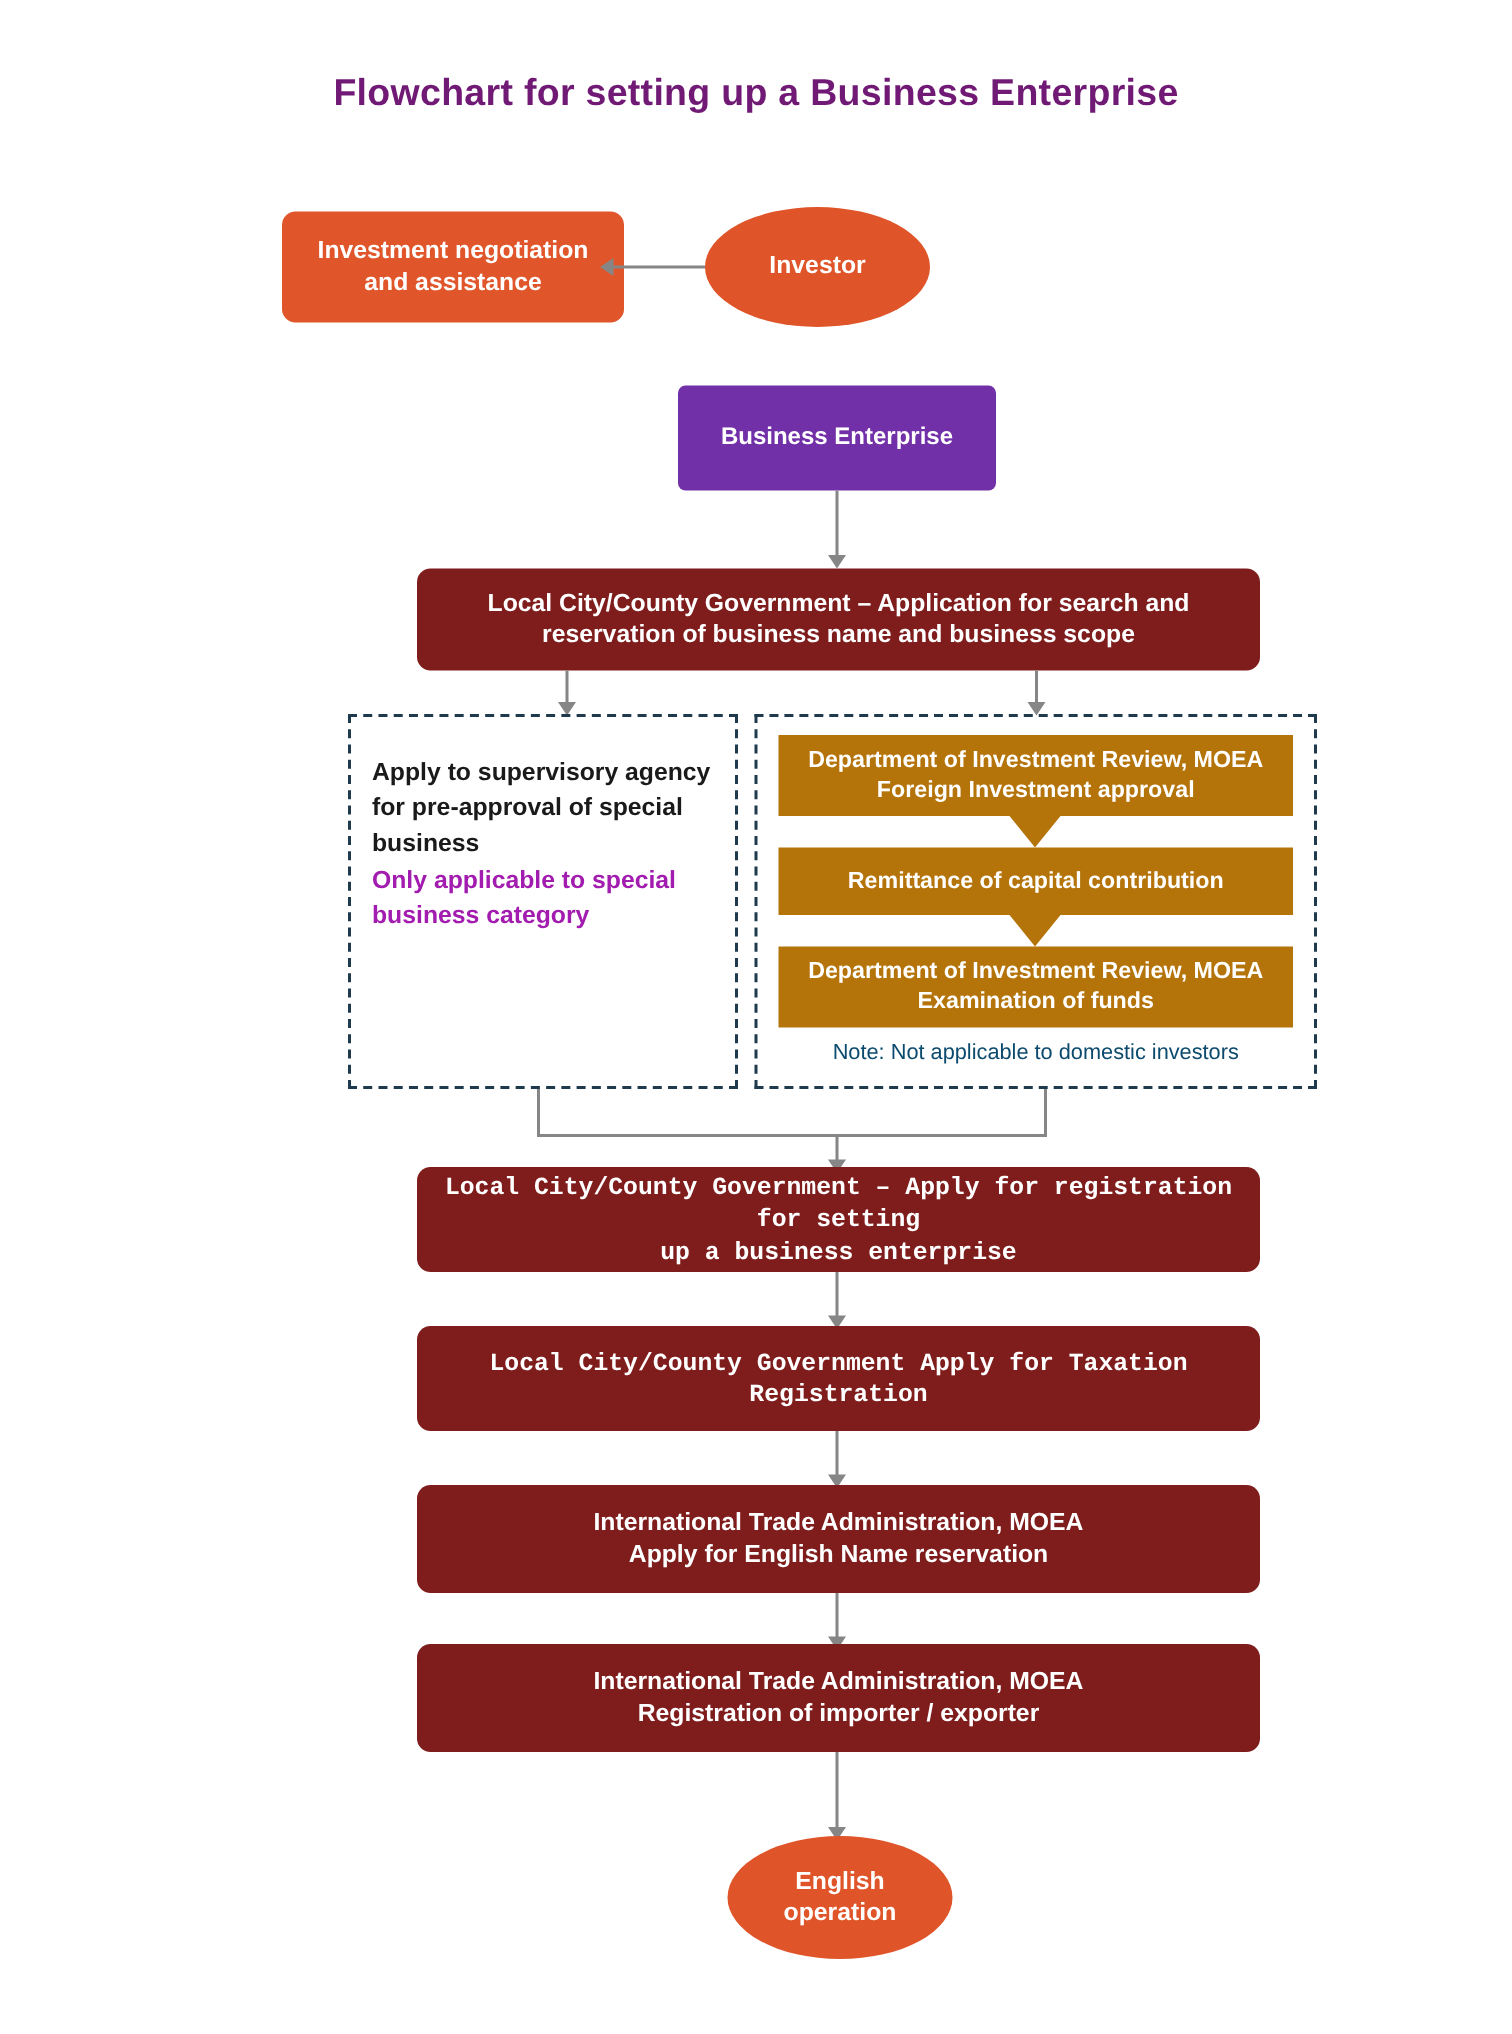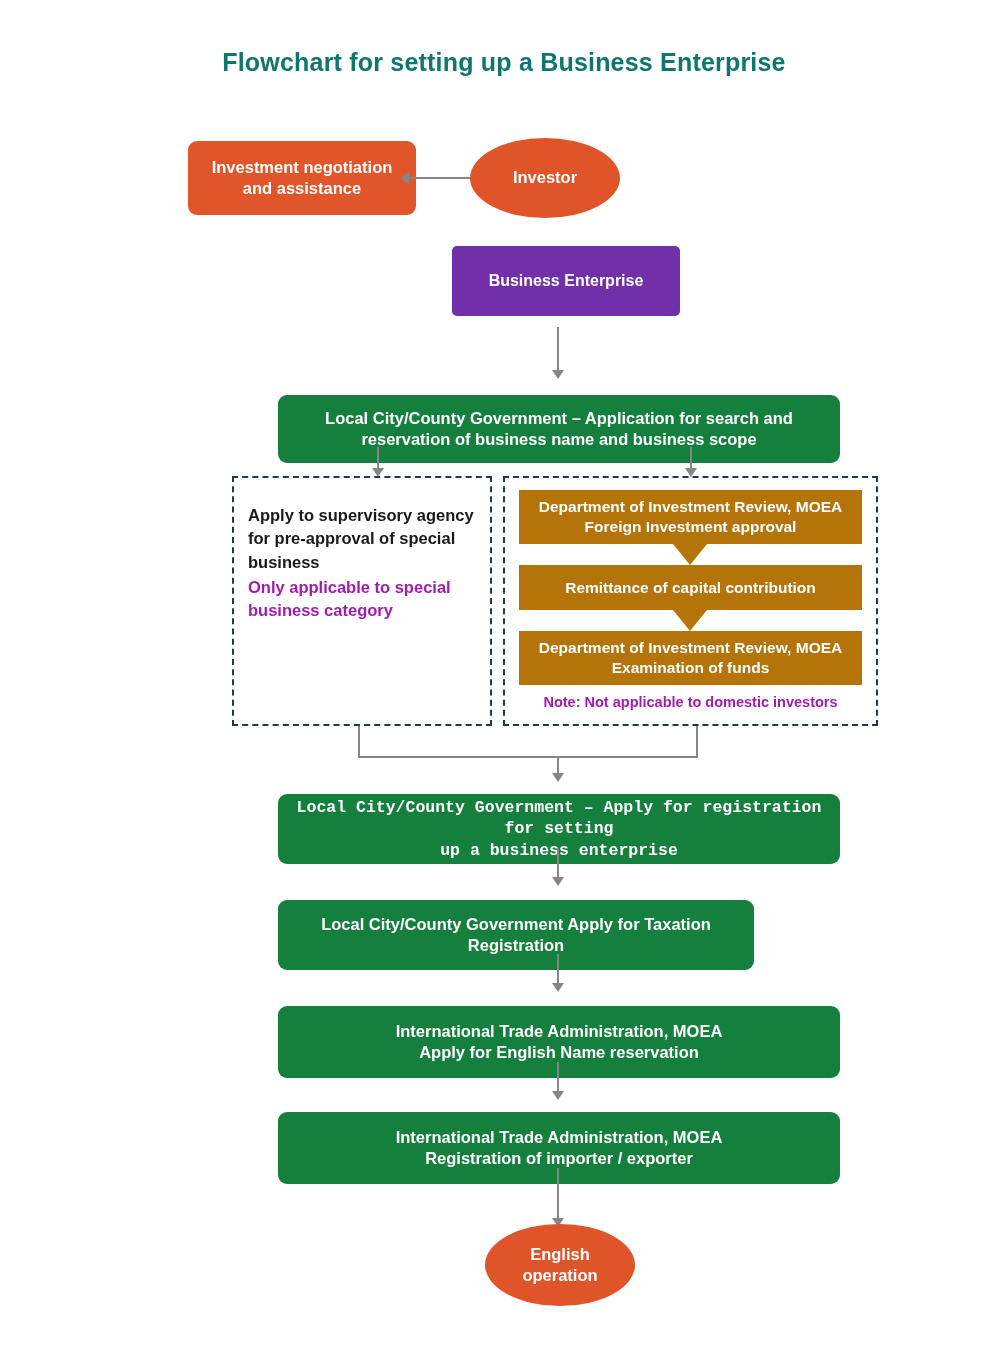--- a/index.html
+++ b/index.html
@@ -18,21 +18,21 @@
     overflow: hidden;
   }
   .abs { position: absolute; box-sizing: border-box; }
 
   
   .title {
     left: 0; top: 48px; width: 1008px;
     text-align: center;
     font-size: 25px;
     font-weight: bold;
-    color: #0f766e;
+    color: #701a75;
     letter-spacing: 0.2px;
   }
 
   
   .node {
     display: flex;
     align-items: center;
     justify-content: center;
     text-align: center;
     color: #ffffff;
@@ -59,24 +59,23 @@
 
   
   .purple-box {
     background: #7230A8;
     border-radius: 5px;
     font-size: 16px;
   }
 
   
   .blue-box {
-    background: #15803d;
+    background: #7f1d1d;
     border-radius: 9px;
     font-size: 16.5px;
-    margin-top: 16px;
   }
 
   
   .gold-box {
     background: #B5740A;
     border-radius: 0;
     font-size: 15.5px;
   }
 
   
@@ -88,22 +87,22 @@
   
   .text-block {
     font-size: 16.5px;
     font-weight: bold;
     line-height: 1.42;
     color: #1a1a1a;
   }
   .text-red { color: #a21caf; }
   .note-text {
     font-size: 14.5px;
-    font-weight: bold;
-    color: #a21caf;
+    font-weight: normal;
+    color: #0c4a6e;
     text-align: center;
   }
 
   
   .vline { background: #868686; width: 2px; }
   .hline { background: #868686; height: 2px; }
 
   .arrow-down {
     width: 0; height: 0;
     border-left: 6px solid transparent;
@@ -138,21 +137,21 @@
 
   <div class="abs node orange-box" style="left:172px; top:141px; width:228px; height:74px;">Investment negotiation
 and assistance</div>
 
   <div class="abs arrow-left" style="left:400px; top:172px;"></div>
   <div class="abs hline" style="left:406px; top:177px; width:76px;"></div>
   <div class="abs arrow-right" style="left:477px; top:172px;"></div>
 
   <div class="abs node ellipse" style="left:470px; top:138px; width:150px; height:80px;">Investor</div>
 
-  <div class="abs node purple-box" style="left:452px; top:246px; width:228px; height:70px;">Business Enterprise</div>
+  <div class="abs node purple-box" style="left:452px; top:257px; width:212px; height:70px;">Business Enterprise</div>
 
   <div class="abs vline" style="left:557px; top:327px; height:46px;"></div>
   <div class="abs arrow-down" style="left:552px; top:370px;"></div>
 
   <div class="abs node blue-box" style="left:278px; top:379px; width:562px; height:68px;">Local City/County Government – Application for search and
 reservation of business name and business scope</div>
 
   <div class="abs vline" style="left:377px; top:447px; height:28px;"></div>
   <div class="abs arrow-down" style="left:372px; top:468px;"></div>
 
@@ -186,21 +185,21 @@
   <div class="abs hline" style="left:358px; top:756px; width:340px;"></div>
   <div class="abs vline" style="left:557px; top:756px; height:22px;"></div>
   <div class="abs arrow-down" style="left:552px; top:773px;"></div>
 
   <div class="abs node blue-box" style="left:278px; top:778px; width:562px; height:70px;font-family:Liberation Mono, monospace;">Local City/County Government – Apply for registration for setting
 up a business enterprise</div>
 
   <div class="abs vline" style="left:557px; top:848px; height:34px;"></div>
   <div class="abs arrow-down" style="left:552px; top:877px;"></div>
 
-  <div class="abs node blue-box" style="left:278px; top:884px; width:476px; height:70px;">Local City/County Government Apply for Taxation Registration</div>
+  <div class="abs node blue-box" style="left:278px; top:884px; width:562px; height:70px;font-family:Liberation Mono, monospace;">Local City/County Government Apply for Taxation Registration</div>
 
   <div class="abs vline" style="left:557px; top:954px; height:34px;"></div>
   <div class="abs arrow-down" style="left:552px; top:983px;"></div>
 
   <div class="abs node blue-box" style="left:278px; top:990px; width:562px; height:72px;">International Trade Administration, MOEA
 Apply for English Name reservation</div>
 
   <div class="abs vline" style="left:557px; top:1062px; height:34px;"></div>
   <div class="abs arrow-down" style="left:552px; top:1091px;"></div>
 

